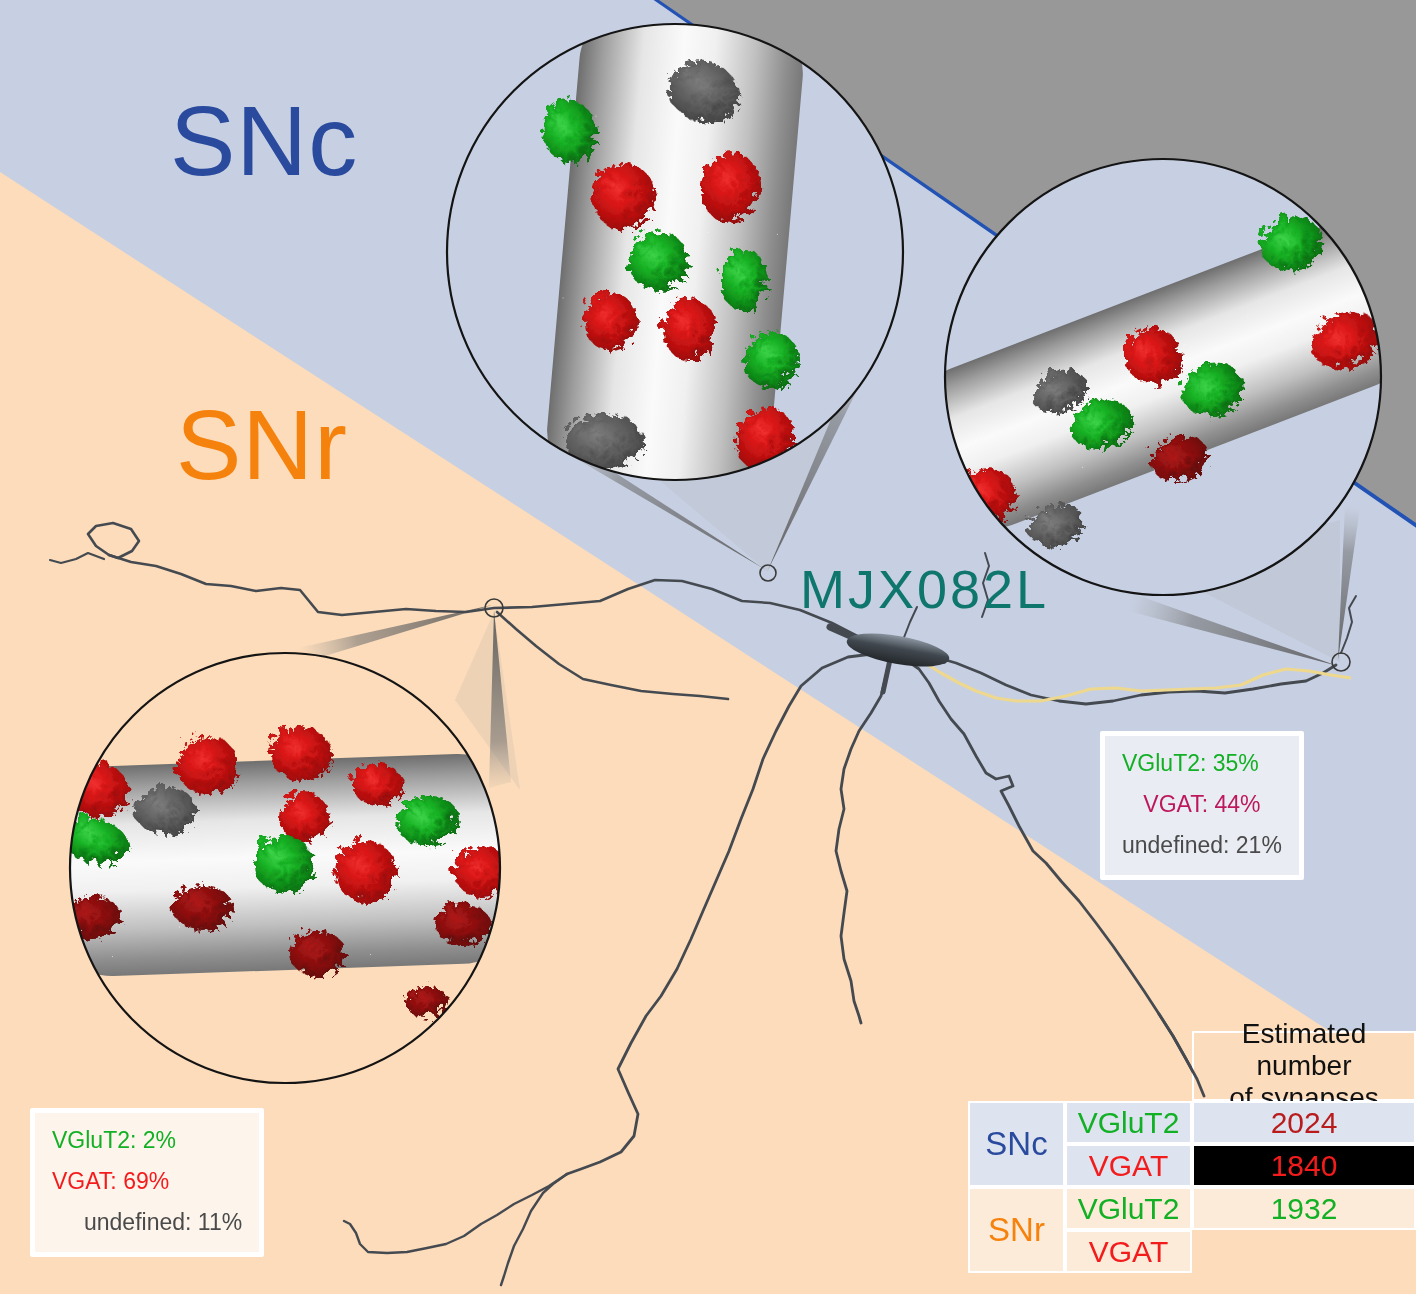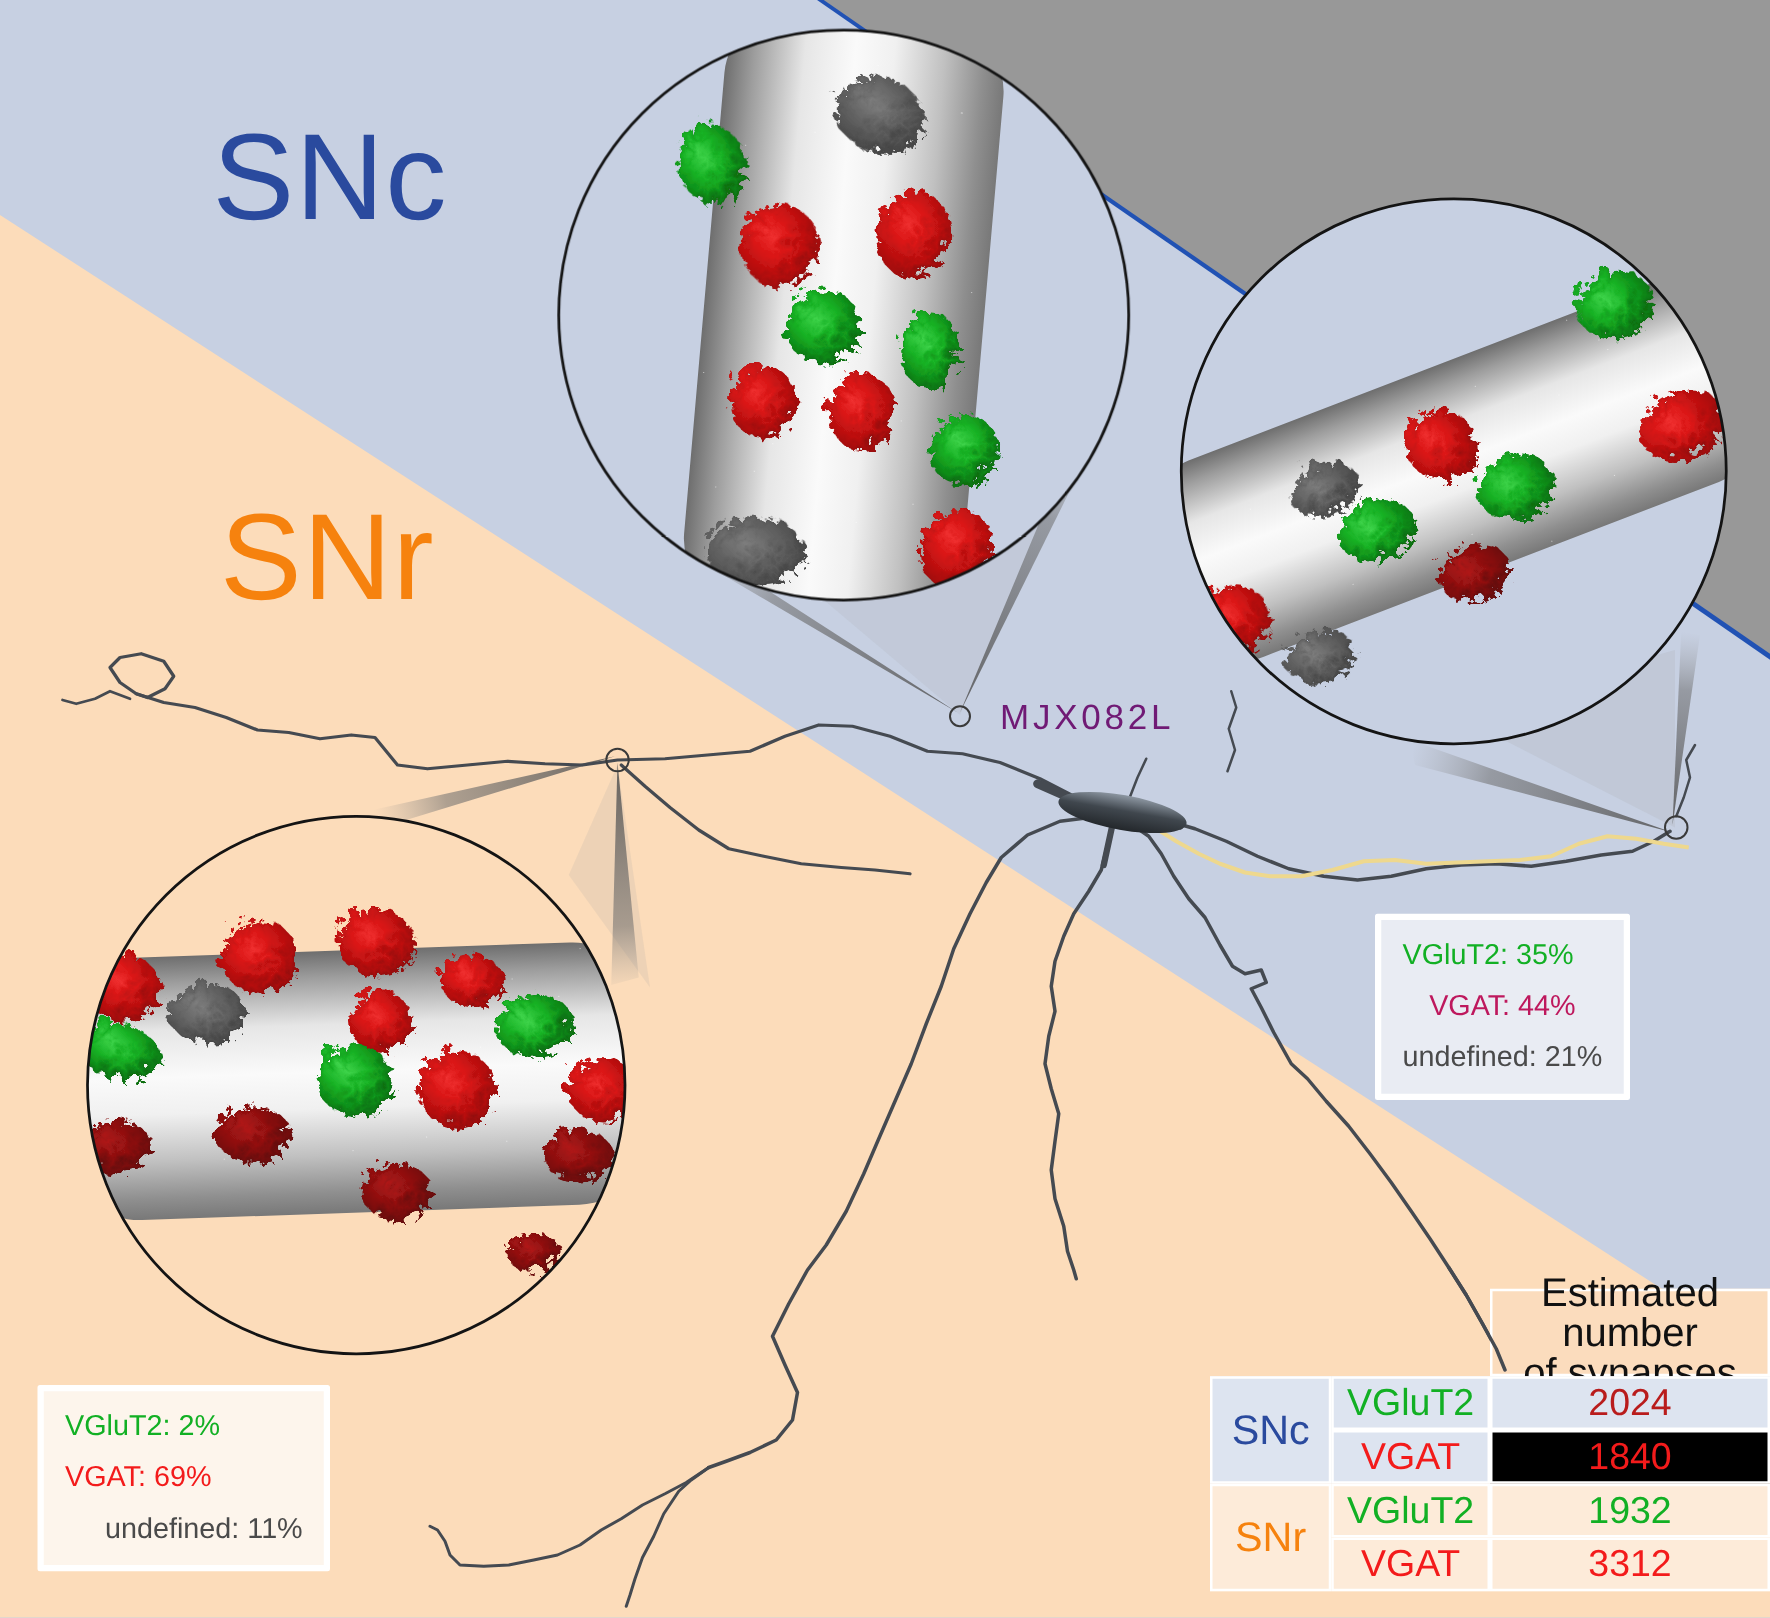--- a/index.html
+++ b/index.html
@@ -3,32 +3,32 @@
 <meta charset="utf-8">
 <style>
   html,body{margin:0;padding:0;}
   body{width:1416px;height:1294px;position:relative;overflow:hidden;
        background:#fcdcba;font-family:"Liberation Sans",sans-serif;}
   #scene{position:absolute;left:0;top:0;z-index:1;}
   #overlay-svg{position:absolute;left:0;top:0;z-index:6;pointer-events:none;}
   .region-label{position:absolute;z-index:3;font-size:98px;line-height:1;letter-spacing:1px;}
   #snc-label{left:170px;top:92px;color:#2a4a9e;}
   #snr-label{left:176px;top:396px;color:#f6820e;}
-  #neuron-id{position:absolute;left:800px;top:558px;z-index:3;font-size:28px;
-             color:#701a75;letter-spacing:3px;}
+  #neuron-id{position:absolute;left:800px;top:558px;z-index:3;font-size:54px;
+             color:#0f766e;letter-spacing:3px;}
   .stats-box{position:absolute;z-index:4;border:5px solid #ffffff;border-radius:2px;
              padding:7px 17px 9px 17px;font-size:23px;line-height:41px;white-space:nowrap;}
   #stats-box-snc{left:1100px;top:731px;background:#e9ecf3;}
   #stats-box-snr{left:30px;top:1108px;background:#fdf5ec;}
   #synapse-table{position:absolute;left:968px;top:1031px;z-index:4;display:grid;
                  grid-template-columns:97px 127px 224px;
                  grid-template-rows:70px 43px 43px 43px 43px;font-size:30px;}
   .tcell{border:2.5px solid #ffffff;display:flex;align-items:center;justify-content:center;
          box-sizing:border-box;}
-  .thead{grid-column:3;grid-row:1;background:#fbdcbd;color:#111;font-size:32px;line-height:32px;
+  .thead{grid-column:3;grid-row:1;background:#fbdcbd;color:#111;font-size:28px;line-height:32px;
          text-align:center;flex-direction:column;}
   .tregion{font-size:33px;}
 </style>
 </head>
 <body>
 
 <svg id="scene" width="1416" height="1294" viewBox="0 0 1416 1294">
   <defs>
     <linearGradient id="tubeV" x1="0" y1="0" x2="1" y2="0">
       <stop offset="0" stop-color="#6e6e6e"></stop>
@@ -273,18 +273,17 @@
   </div>
 <div class="tcell tregion" style="color: rgb(42, 74, 158); background: rgb(221, 228, 240); grid-area: 2 / 1 / span 2;">SNc</div>
     <div class="tcell" style="color: rgb(18, 176, 36); background: rgb(221, 228, 240); grid-area: 2 / 2;">VGluT2</div>
     <div class="tcell" style="color: #b91c1c; background: rgb(221, 228, 240); grid-area: 2 / 3;">2024</div>
     <div class="tcell" style="color: rgb(243, 27, 27); background: rgb(221, 228, 240); grid-area: 3 / 2;">VGAT</div>
     <div class="tcell" style="color: rgb(243, 27, 27); background: #000000; grid-area: 3 / 3;">1840</div>
     <div class="tcell tregion" style="color: rgb(246, 130, 14); background: rgb(253, 235, 217); grid-area: 4 / 1 / span 2;">SNr</div>
     <div class="tcell" style="color: rgb(18, 176, 36); background: rgb(253, 235, 217); grid-area: 4 / 2;">VGluT2</div>
     <div class="tcell" style="color: rgb(18, 176, 36); background: rgb(253, 235, 217); grid-area: 4 / 3;">1932</div>
     <div class="tcell" style="color: rgb(243, 27, 27); background: rgb(253, 235, 217); grid-area: 5 / 2;">VGAT</div>
-    <div class="tcell" style="color: rgb(243, 27, 27); background: rgb(253, 235, 217); grid-area: 5 / 3;">3312</div>
   </div>
 
 <svg id="overlay-svg" width="1416" height="1294" viewBox="0 0 1416 1294">
   <polyline id="overlay-branch" fill="none" stroke="#454a51" stroke-width="2.8" stroke-linejoin="round" stroke-linecap="round" points="1159,1014 1173,1036 1186,1059 1197,1079 1204,1096"></polyline>
 </svg>
 
 </body></html>

